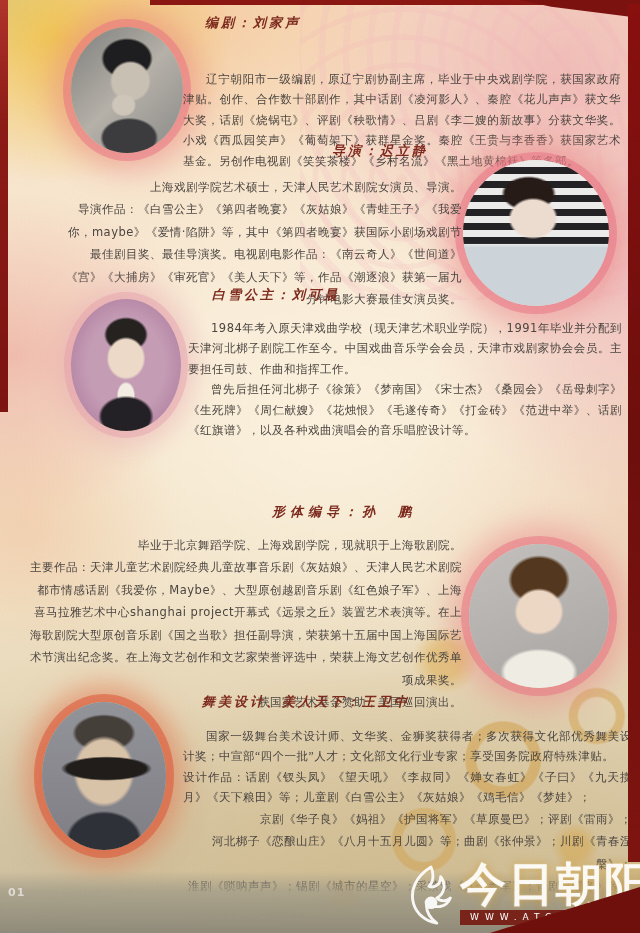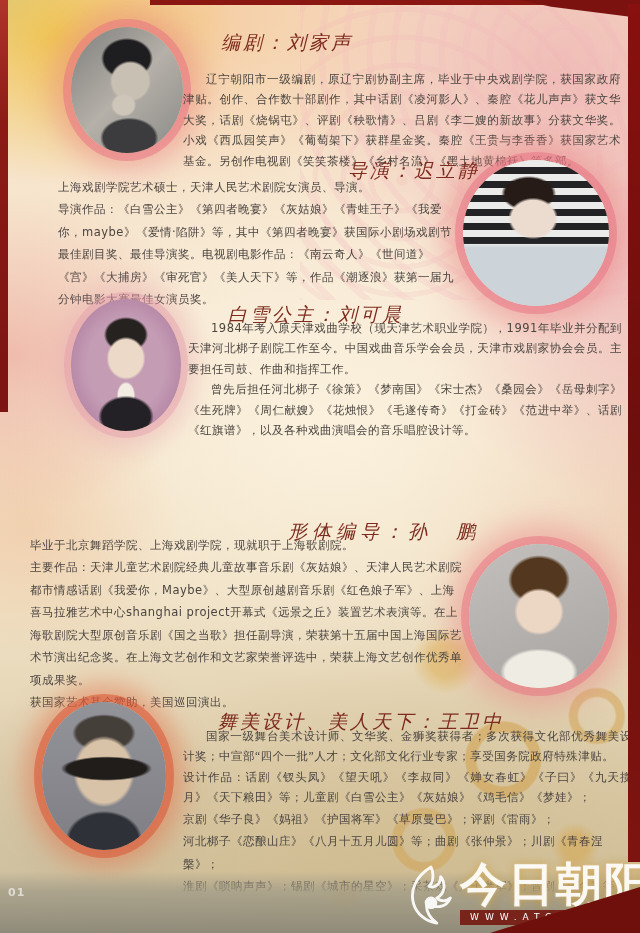--- a/index.html
+++ b/index.html
@@ -69,27 +69,27 @@
     radial-gradient(25% 23% at 50% 47%, #ecd6c4 62%, rgba(236,214,196,0) 71%),
     radial-gradient(32% 25% at 50% 25%, #53381f 60%, rgba(83,56,31,0) 69%),
     linear-gradient(160deg,#c3bfbc,#a8a4a1);}
   .p5{left:42px;top:702px;width:124px;height:148px;background:
     radial-gradient(46% 29% at 50% 93%, #2e3138 60%, rgba(46,49,56,0) 67%),
     radial-gradient(40% 9% at 52% 45%, #201d1b 80%, rgba(32,29,27,0) 92%),
     radial-gradient(34% 33% at 50% 47%, #d9c3a8 64%, rgba(217,195,168,0) 73%),
     radial-gradient(36% 18% at 50% 21%, #453f3a 62%, rgba(69,63,58,0) 71%),
     linear-gradient(180deg,#93939a,#7e7e84);}
   
-  .title{position:absolute;margin:16px;font-family:"DejaVu Serif",serif;font-style:italic;
-    font-weight:400;font-size:19px;letter-spacing:3px;color:#7d2b1e;white-space:nowrap;}
+  .title{position:absolute;margin:0;font-family:"DejaVu Serif",serif;font-style:italic;
+    font-weight:700;font-size:13px;letter-spacing:3px;color:#7d2b1e;white-space:nowrap;}
   .body{position:absolute;font-size:11.5px;line-height:1.78;color:#4b4540;letter-spacing:.5px;}
   .body p{margin:0;}
   .jus{text-align:justify;}
   .ind{text-indent:2em;}
-  .ctr{text-align:left;line-height:1.95;}
+  .ctr{text-align:right;line-height:1.95;}
   .b1{left:183px;top:46px;width:438px;margin-top:23px;}
   .b2{left:58px;top:176px;width:404px;}
   .b3{left:188px;top:318px;width:434px;}
   .b4{left:30px;top:534px;width:432px;}
   .b5{left:183px;top:726px;width:449px;font-family:Liberation Serif, serif;}
   .t1{left:205px;top:14px;}
   .t2{left:332px;top:142px;}
   .t3{left:212px;top:286px;}
   .t4{left:272px;top:503px;letter-spacing:5px;}
   .t5{left:202px;top:693px;}

